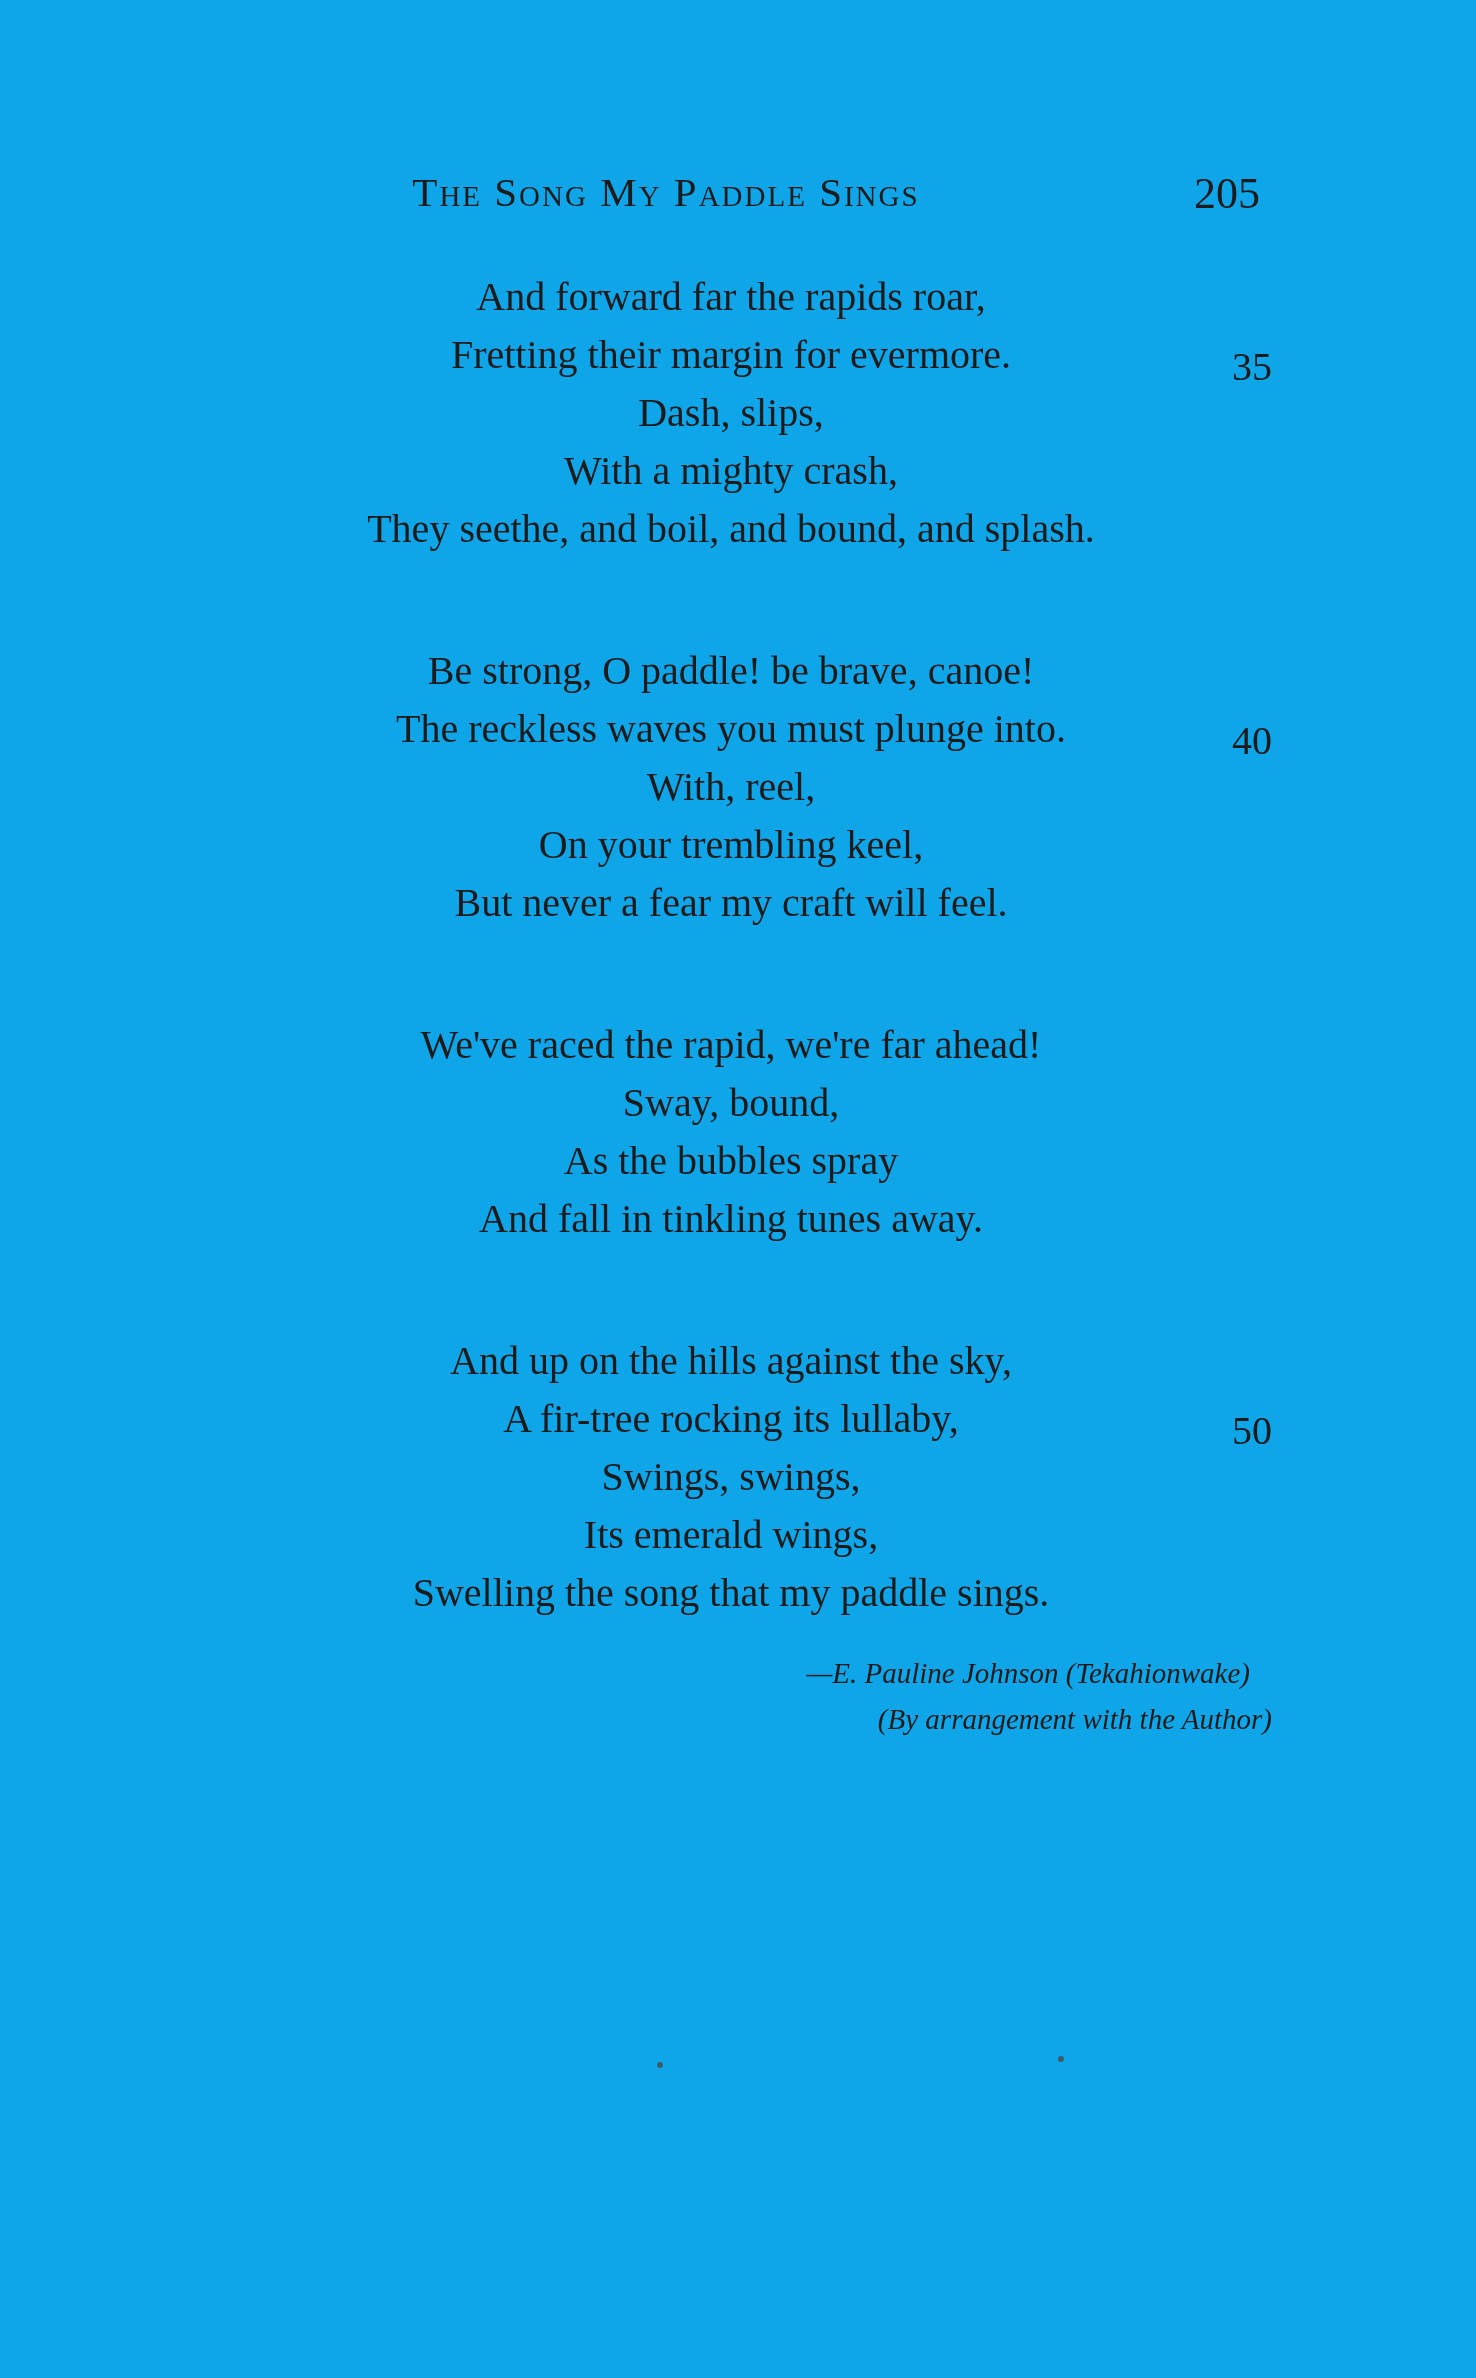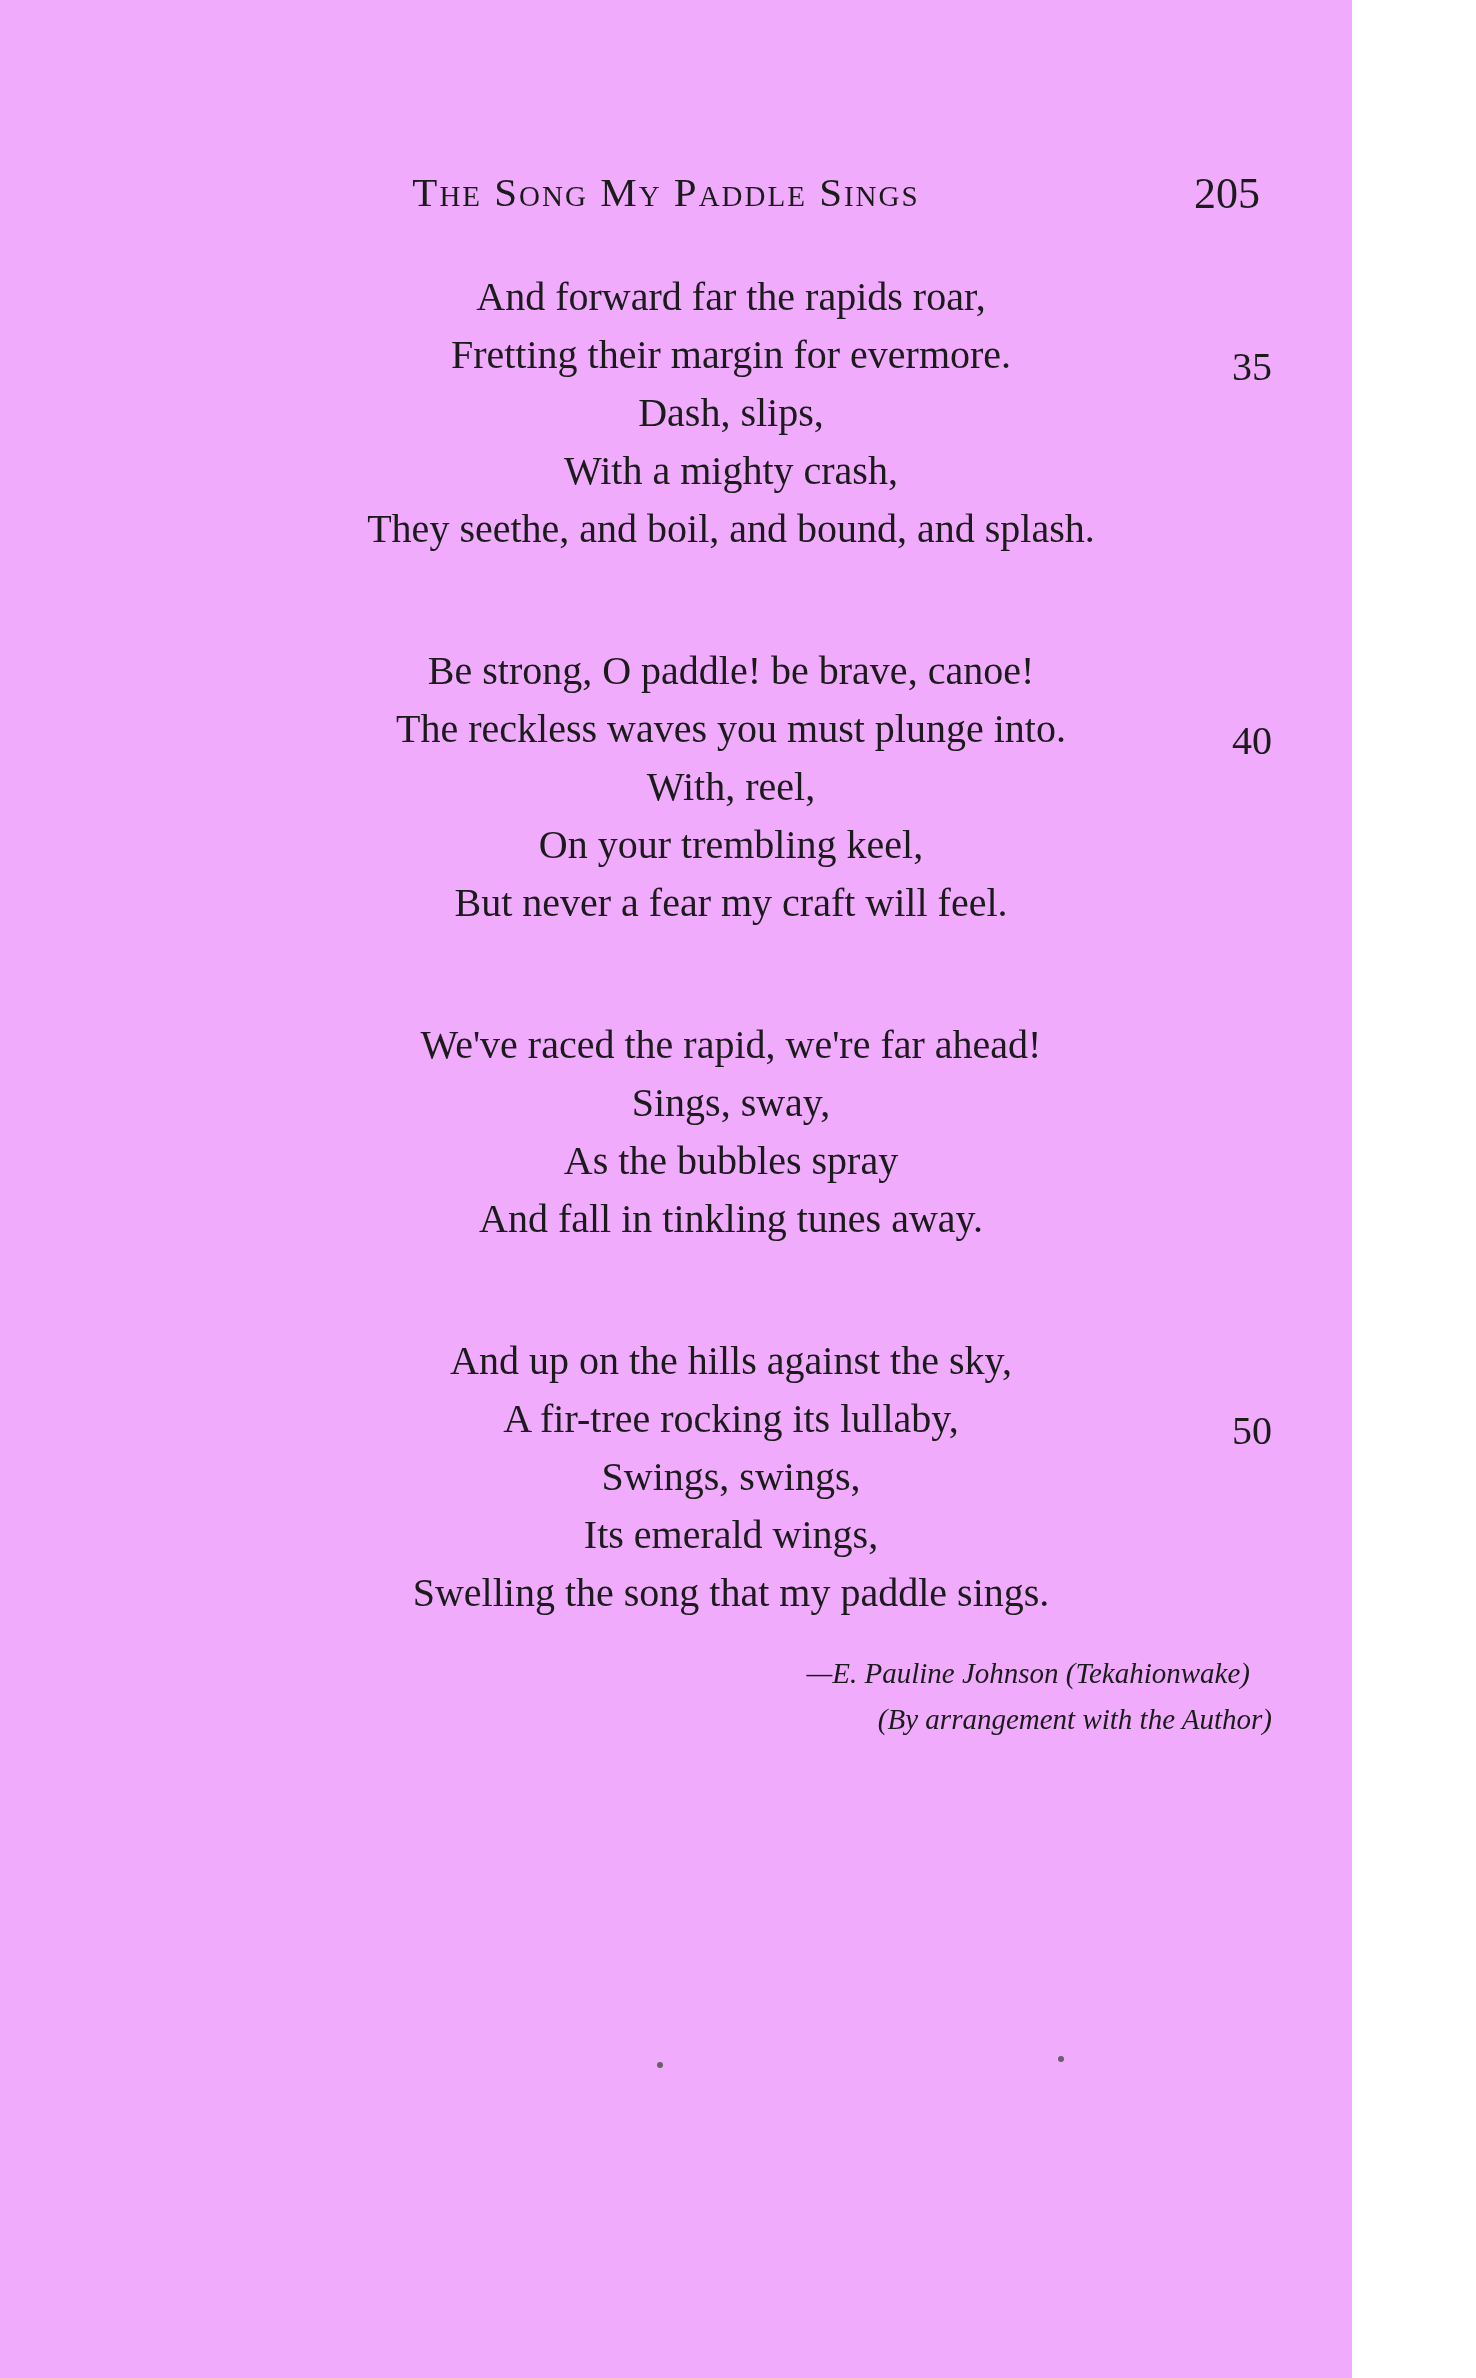--- a/index.html
+++ b/index.html
@@ -2,23 +2,23 @@
 <html><head>
 <meta charset="utf-8">
 <style>
   html, body {
     margin: 0;
     padding: 0;
     background: #ffffff;
   }
   .page {
     position: relative;
-    width: 1352px;
+    width: 1476px;
     height: 2378px;
-    background: #f0abfc;
+    background: #0ea5e9;
     font-family: "Liberation Serif", "DejaVu Serif", serif;
     color: #1b1b1b;
     overflow: hidden;
   }
   .content {
     position: absolute;
     left: 190px;
     top: 168px;
     width: 1082px;
   }
@@ -157,21 +157,21 @@
           <span class="line-num"></span>
         </div>
       </div>
 
       <div class="stanza">
         <div class="poem-line">
           <span class="line-text">We've raced the rapid, we're far ahead!</span>
           <span class="line-num"></span>
         </div>
         <div class="poem-line">
-          <span class="line-text">Sings, sway,</span>
+          <span class="line-text">Sway, bound,</span>
           <span class="line-num"></span>
         </div>
         <div class="poem-line">
           <span class="line-text">As the bubbles spray</span>
           <span class="line-num"></span>
         </div>
         <div class="poem-line">
           <span class="line-text">And fall in tinkling tunes away.</span>
           <span class="line-num"></span>
         </div>

